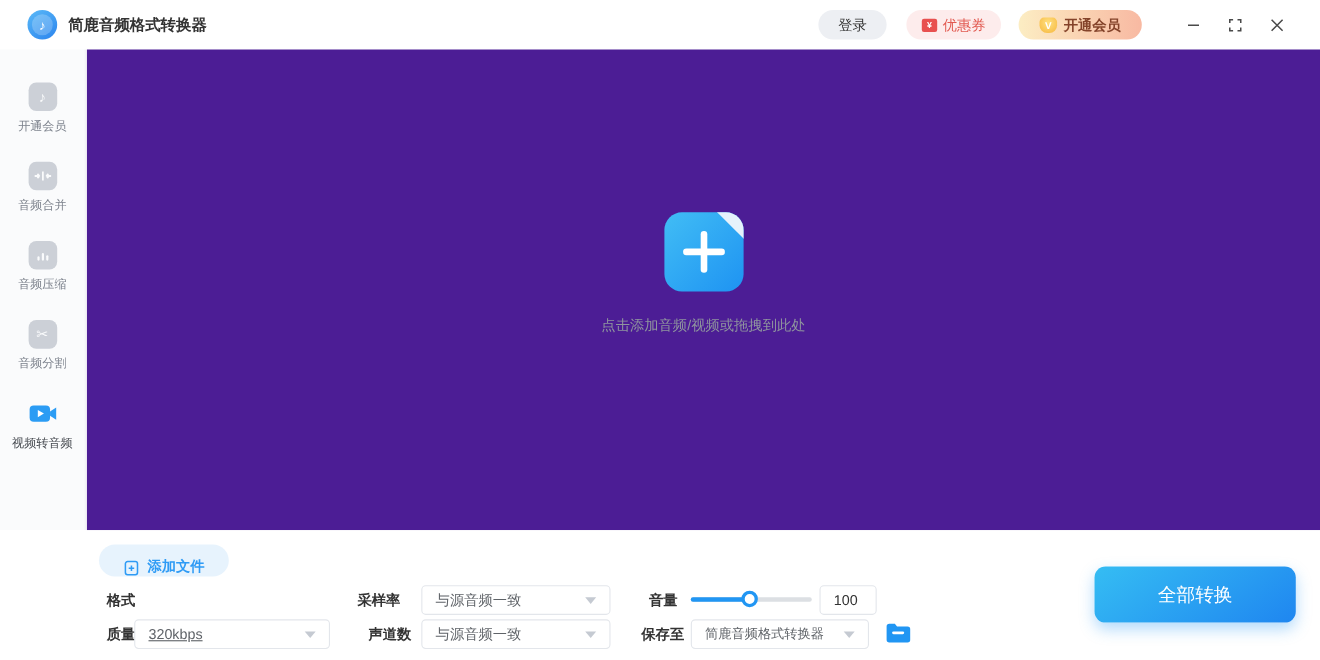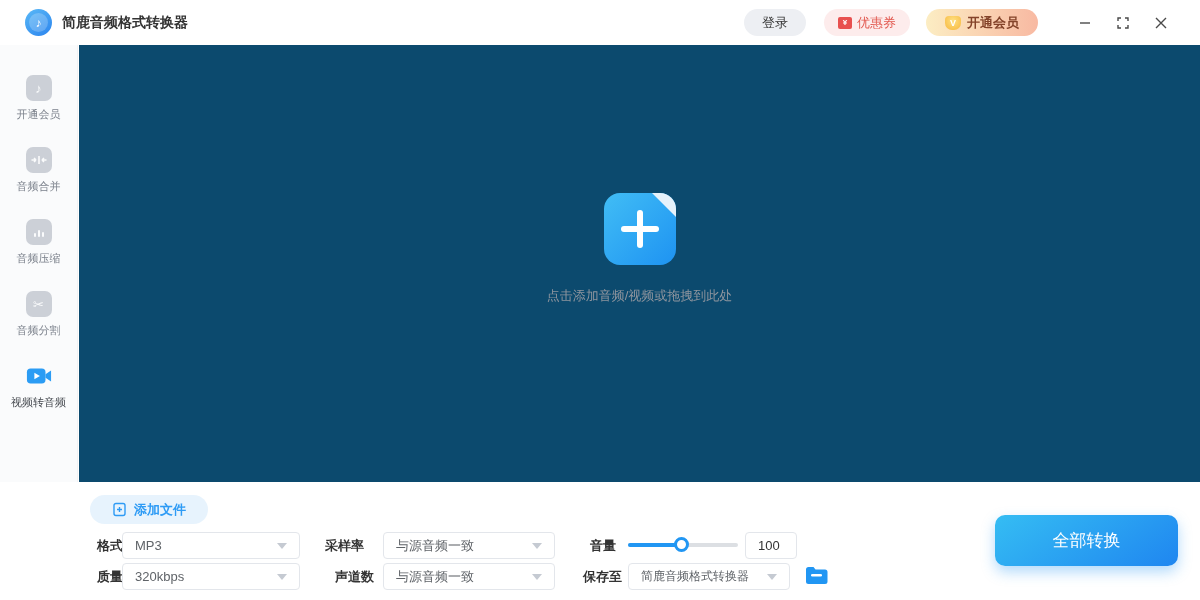--- a/index.html
+++ b/index.html
@@ -36,37 +36,37 @@
     display:flex; flex-direction:column; align-items:center; padding-top:30px; gap:25px; }
   .side-item { display:flex; flex-direction:column; align-items:center; gap:6px; cursor:pointer; }
   .side-ic { width:26px; height:26px; border-radius:7px; background:#ccd0d7;
     display:flex; align-items:center; justify-content:center; color:#fafbfc; font-size:13px; }
   .side-item.active .side-ic { background:#2b9cf4; color:#fff; }
   .side-label { font-size:11px; color:#7c828c; }
   .side-item.active .side-label { color:#45494f; }
 
   
   .dropzone { position:absolute; left:79px; top:45px; width:1121px; height:437px;
-    background:#0c4a6e; display:flex; flex-direction:column; align-items:center;
+    background:#4c1d95; display:flex; flex-direction:column; align-items:center;
     justify-content:center; cursor:pointer; }
   .dz-inner { display:flex; flex-direction:column; align-items:center; margin-top:-30px; }
   .fileplus { width:72px; height:72px; border-radius:16px; position:relative;
     background:linear-gradient(135deg,#41bdf5,#1e93f2); overflow:hidden; }
   .fileplus .fold { position:absolute; right:-1px; top:-1px; width:26px; height:26px;
     background:#e6f2fb; clip-path:polygon(0 0,100% 0,100% 100%); border-bottom-left-radius:8px; }
   .fileplus .ph,.fileplus .pv { position:absolute; background:#fff; border-radius:3px; }
   .fileplus .ph { width:38px; height:6px; left:17px; top:33px; }
   .fileplus .pv { width:6px; height:38px; left:33px; top:17px; }
   .dz-hint { margin-top:22px; font-size:13px; color:#8f959e; }
 
   
   .bottom { position:absolute; left:0; top:482px; width:1200px; height:118px; background:#fff; }
   .tool-row { position:absolute; left:90px; top:13px; display:flex; gap:18px; }
   .tool-btn { height:29px; padding:0 22px; border-radius:15px; background:#e7f3fd;
-    color:#2e9bf5; font-size:13px; font-weight:bold; display:flex; align-items:center;
+    color:#2e9bf5; font-size:13px; font-weight:bold; display:flex; align-items:flex-end;
     gap:7px; cursor:pointer; }
   .tool-btn svg { display:block; }
 
   .row1 { position:absolute; left:0; top:50px; width:1004px; height:27px; }
   .row2 { position:absolute; left:0; top:81px; width:992px; height:27px; }
   .set-label { position:absolute; font-size:13px; font-weight:bold; color:#333; line-height:27px; }
   .dropdown { position:absolute; height:27px; background:#fff; border:1px solid #e3e6eb;
     border-radius:4px; display:flex; align-items:center; padding:0 12px;
     font-size:13px; color:#5f6368; cursor:pointer; }
   .dropdown .caret { margin-left:auto; width:0; height:0; border-left:5px solid transparent;
@@ -182,40 +182,36 @@
       <svg width="15" height="15" viewBox="0 0 15 15" fill="none" stroke="#2e9bf5" stroke-width="1.4">
         <rect x="2" y="1.5" width="11" height="12" rx="2"></rect>
           <path d="M7.5 5v5M5 7.5h5"></path>
       </svg>
       <span>添加文件</span>
     </div>
   </div>
 
   <div class="row1">
     <div class="set-label" style="left:97px;">格式</div>
-    <div class="dropdown" style="left:122px; width:178px;">
-      <span>MP3</span>
-      <span class="caret"></span>
-    </div>
     <div class="set-label" style="left:325px;">采样率</div>
     <div class="dropdown" style="left:383px; width:172px;">
       <span>与源音频一致</span>
       <span class="caret"></span>
     </div>
     <div class="set-label" style="left:590px;">音量</div>
     <div class="slider">
       <div class="fill"></div>
       <div class="thumb"></div>
     </div>
     <div class="vol-box">100</div>
   </div>
 
   <div class="row2">
     <div class="set-label" style="left:97px;">质量</div>
-    <div class="dropdown" style="left:122px; width:178px;">
+    <div class="dropdown" style="left:122px; width:178px;text-decoration:underline;">
       <span>320kbps</span>
       <span class="caret"></span>
     </div>
     <div class="set-label" style="left:335px;">声道数</div>
     <div class="dropdown" style="left:383px; width:172px;">
       <span>与源音频一致</span>
       <span class="caret"></span>
     </div>
     <div class="set-label" style="left:583px;">保存至</div>
     <div class="dropdown" style="left:628px; width:162px; font-size:12px;">

